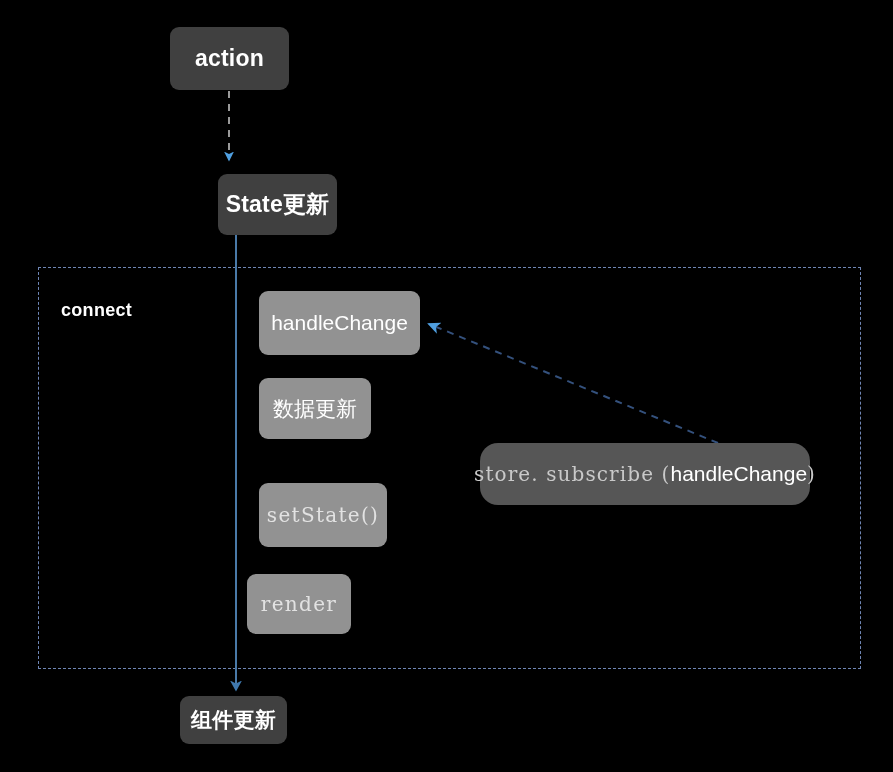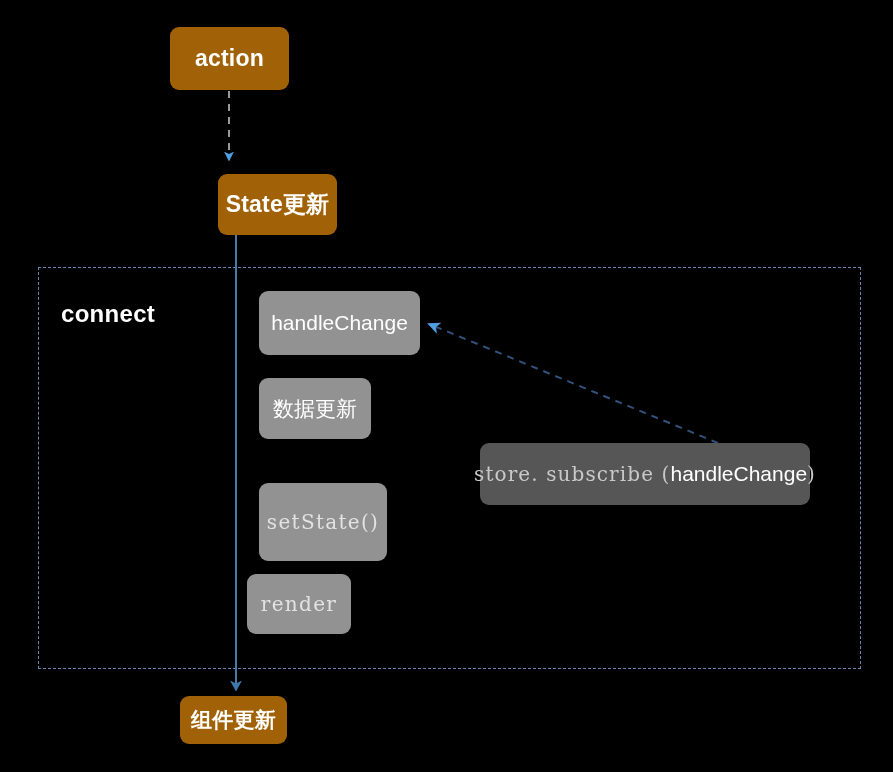--- a/index.html
+++ b/index.html
@@ -29,21 +29,21 @@
     position: absolute;
     display: flex;
     align-items: center;
     justify-content: center;
     box-sizing: border-box;
     text-align: center;
     white-space: nowrap;
   }
 
   .node-blue {
-    background: #a16207;
+    background: #404040;
     border-radius: 9px;
     color: #ffffff;
     font-weight: bold;
     font-size: 23px;
     font-family: "Liberation Sans", sans-serif;
     letter-spacing: 0.2px;
   }
 
   .node-gray {
     background: #929292;
@@ -57,21 +57,21 @@
   }
   .node-gray.serif {
     font-family: "DejaVu Serif", serif;
     color: #e2e2e2;
     letter-spacing: 1.3px;
     font-size: 20px;
   }
 
   .node-darkgray {
     background: #565656;
-    border-radius: 9px;
+    border-radius: 18px;
     font-size: 21px;
   }
   .subscribe-serif {
     font-family: "DejaVu Serif", serif;
     color: #c9c9c9;
     letter-spacing: 1.1px;
     font-size: 20px;
   }
   .subscribe-sans {
     font-family: "Liberation Sans", sans-serif;
@@ -90,21 +90,21 @@
     border: 1.5px dashed #6f86b5;
     box-sizing: border-box;
     background: transparent;
   }
   #connect-label {
     position: absolute;
     left: 61px;
     top: 300px;
     color: #ffffff;
     font-weight: bold;
-    font-size: 24px;
+    font-size: 18px;
     font-family: "Liberation Sans", sans-serif;
     letter-spacing: 0.3px;
   }
 </style>
 </head>
 <body>
 
 <div id="canvas">
 
   <div id="connect-container"></div>
@@ -145,21 +145,21 @@
   </div>
 
   <div class="node node-gray sans" style="left:259px; top:291px; width:161px; height:64px;">
     <span>handleChange</span>
   </div>
 
   <div class="node node-gray sans" style="left:259px; top:378px; width:112px; height:61px;">
     <span>数据更新</span>
   </div>
 
-  <div class="node node-gray serif" style="left:259px; top:483px; width:128px; height:78px;">
+  <div class="node node-gray serif" style="left:259px; top:483px; width:128px; height:64px;">
     <span>setState()</span>
   </div>
 
   <div class="node node-gray serif" style="left:247px; top:574px; width:104px; height:60px;">
     <span>render</span>
   </div>
 
   <div class="node node-darkgray" style="left:480px; top:443px; width:330px; height:62px;">
     <span class="subscribe-serif">store. subscribe (</span>
       <span class="subscribe-sans">handleChange</span>

